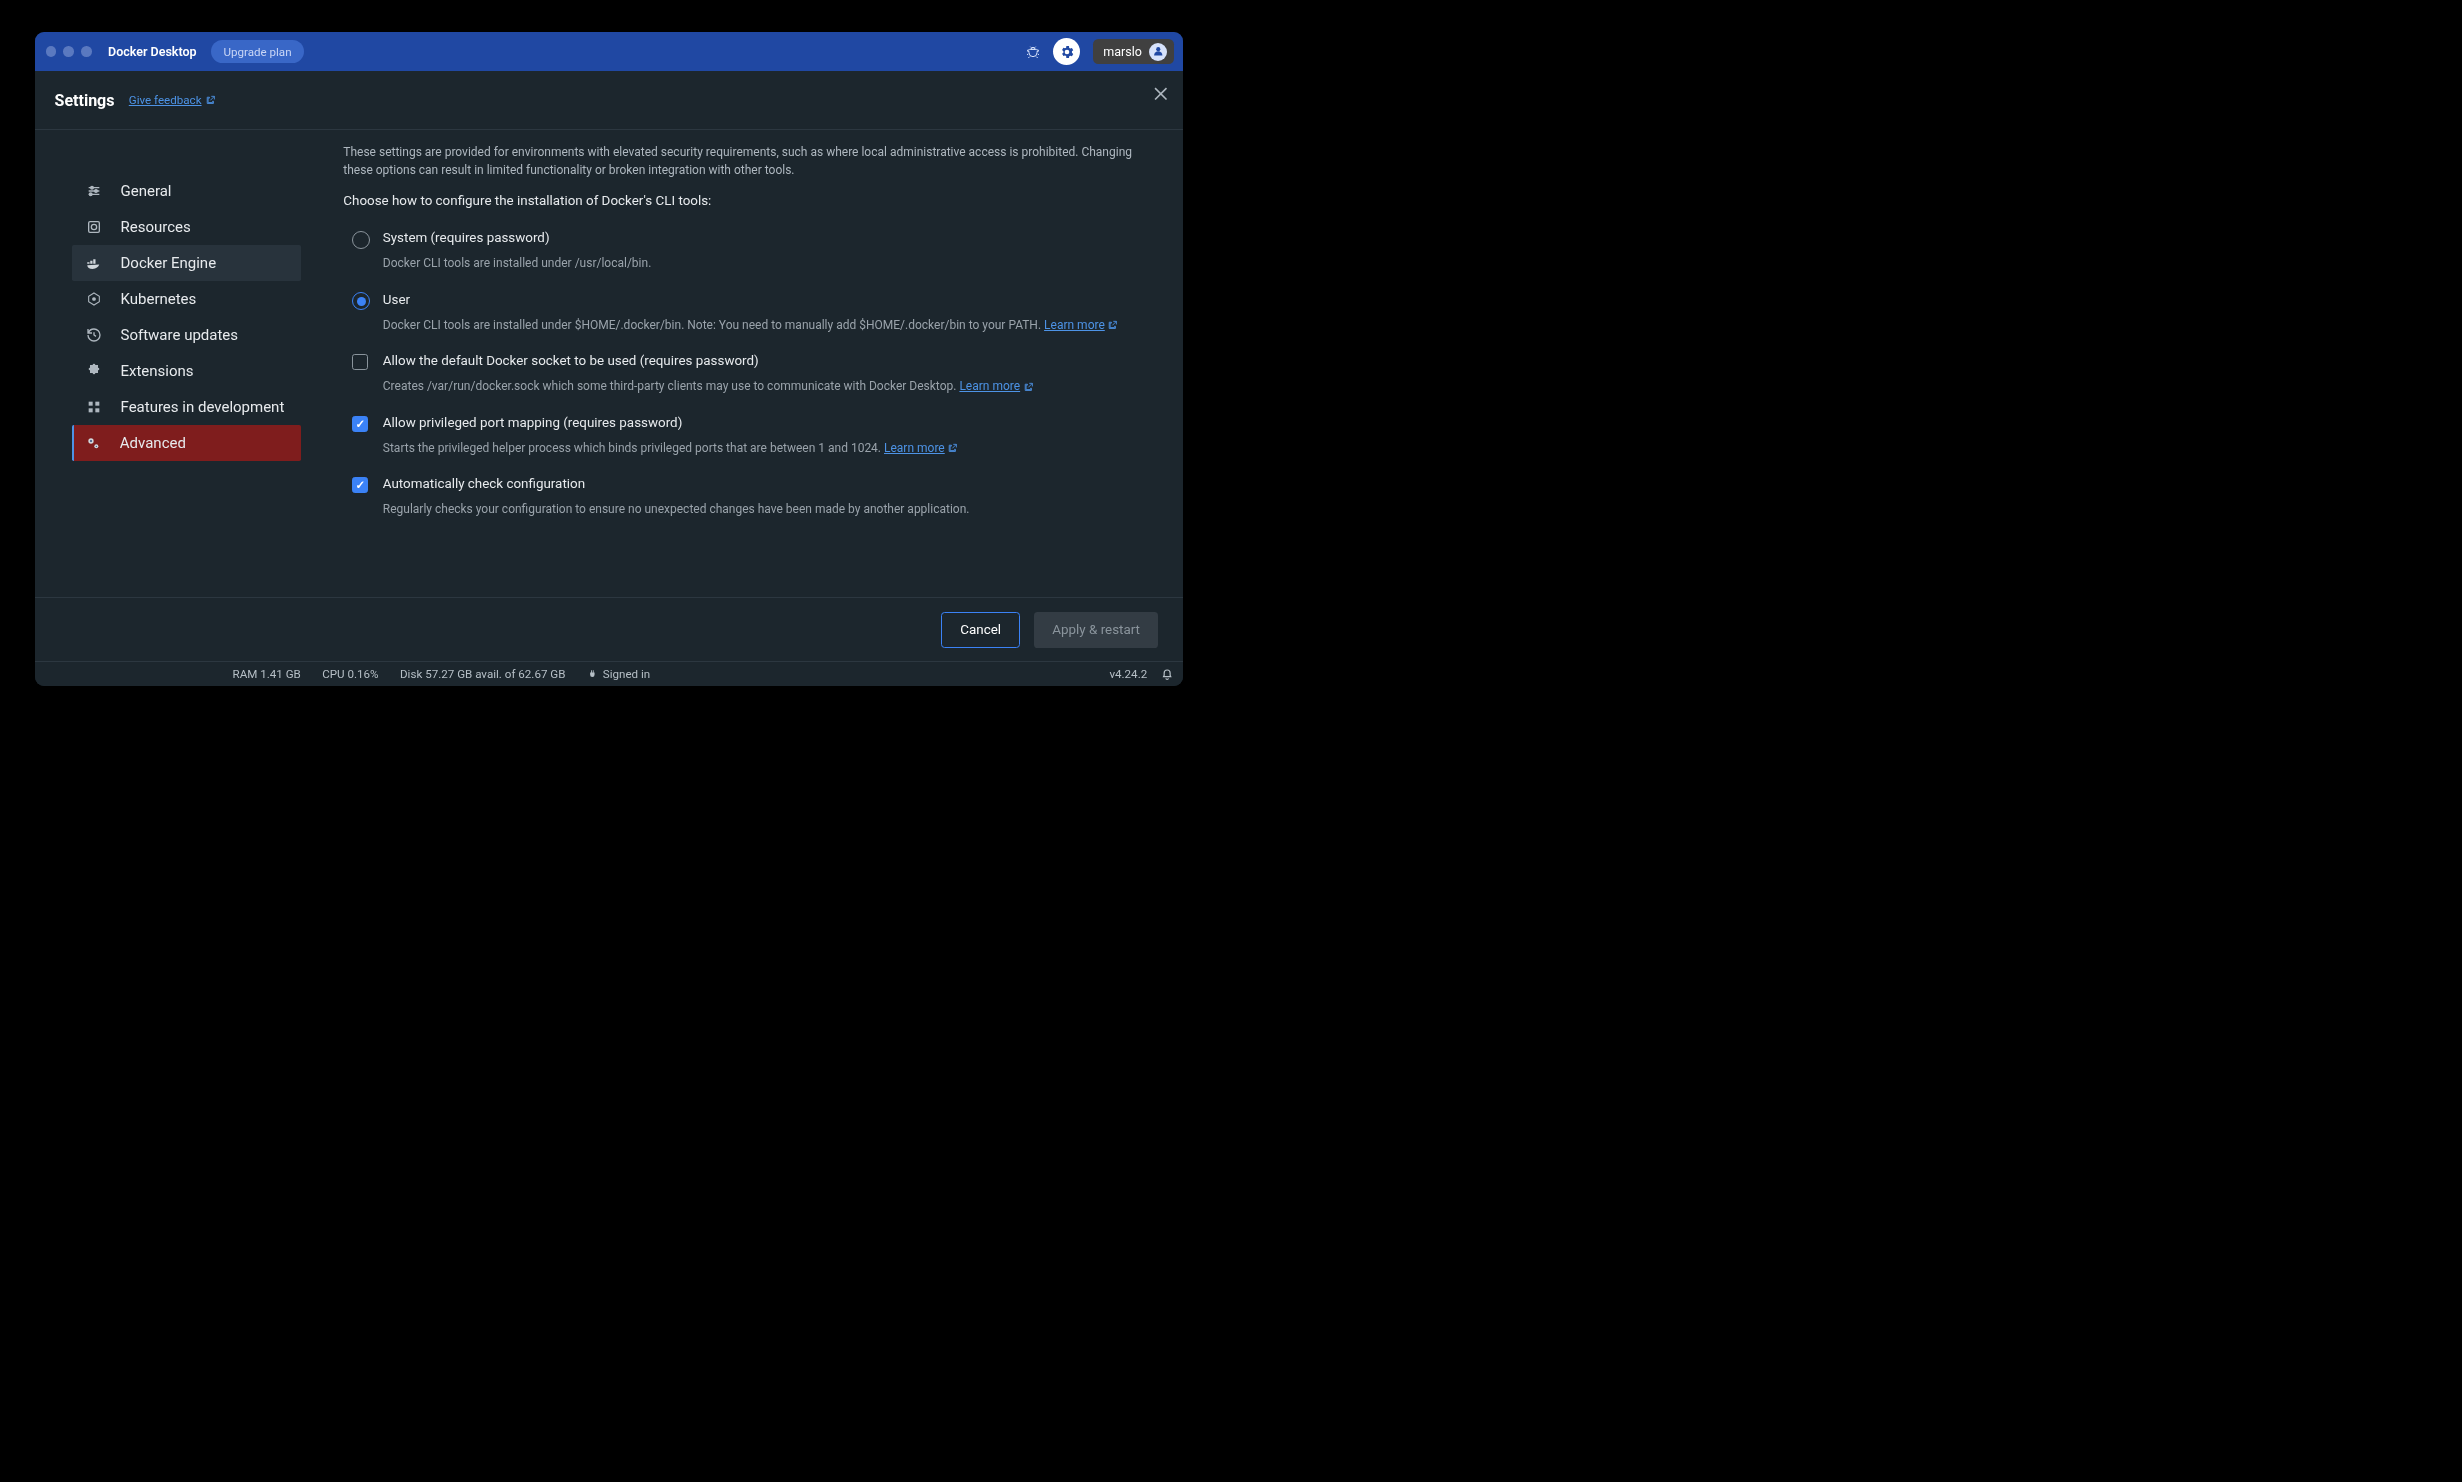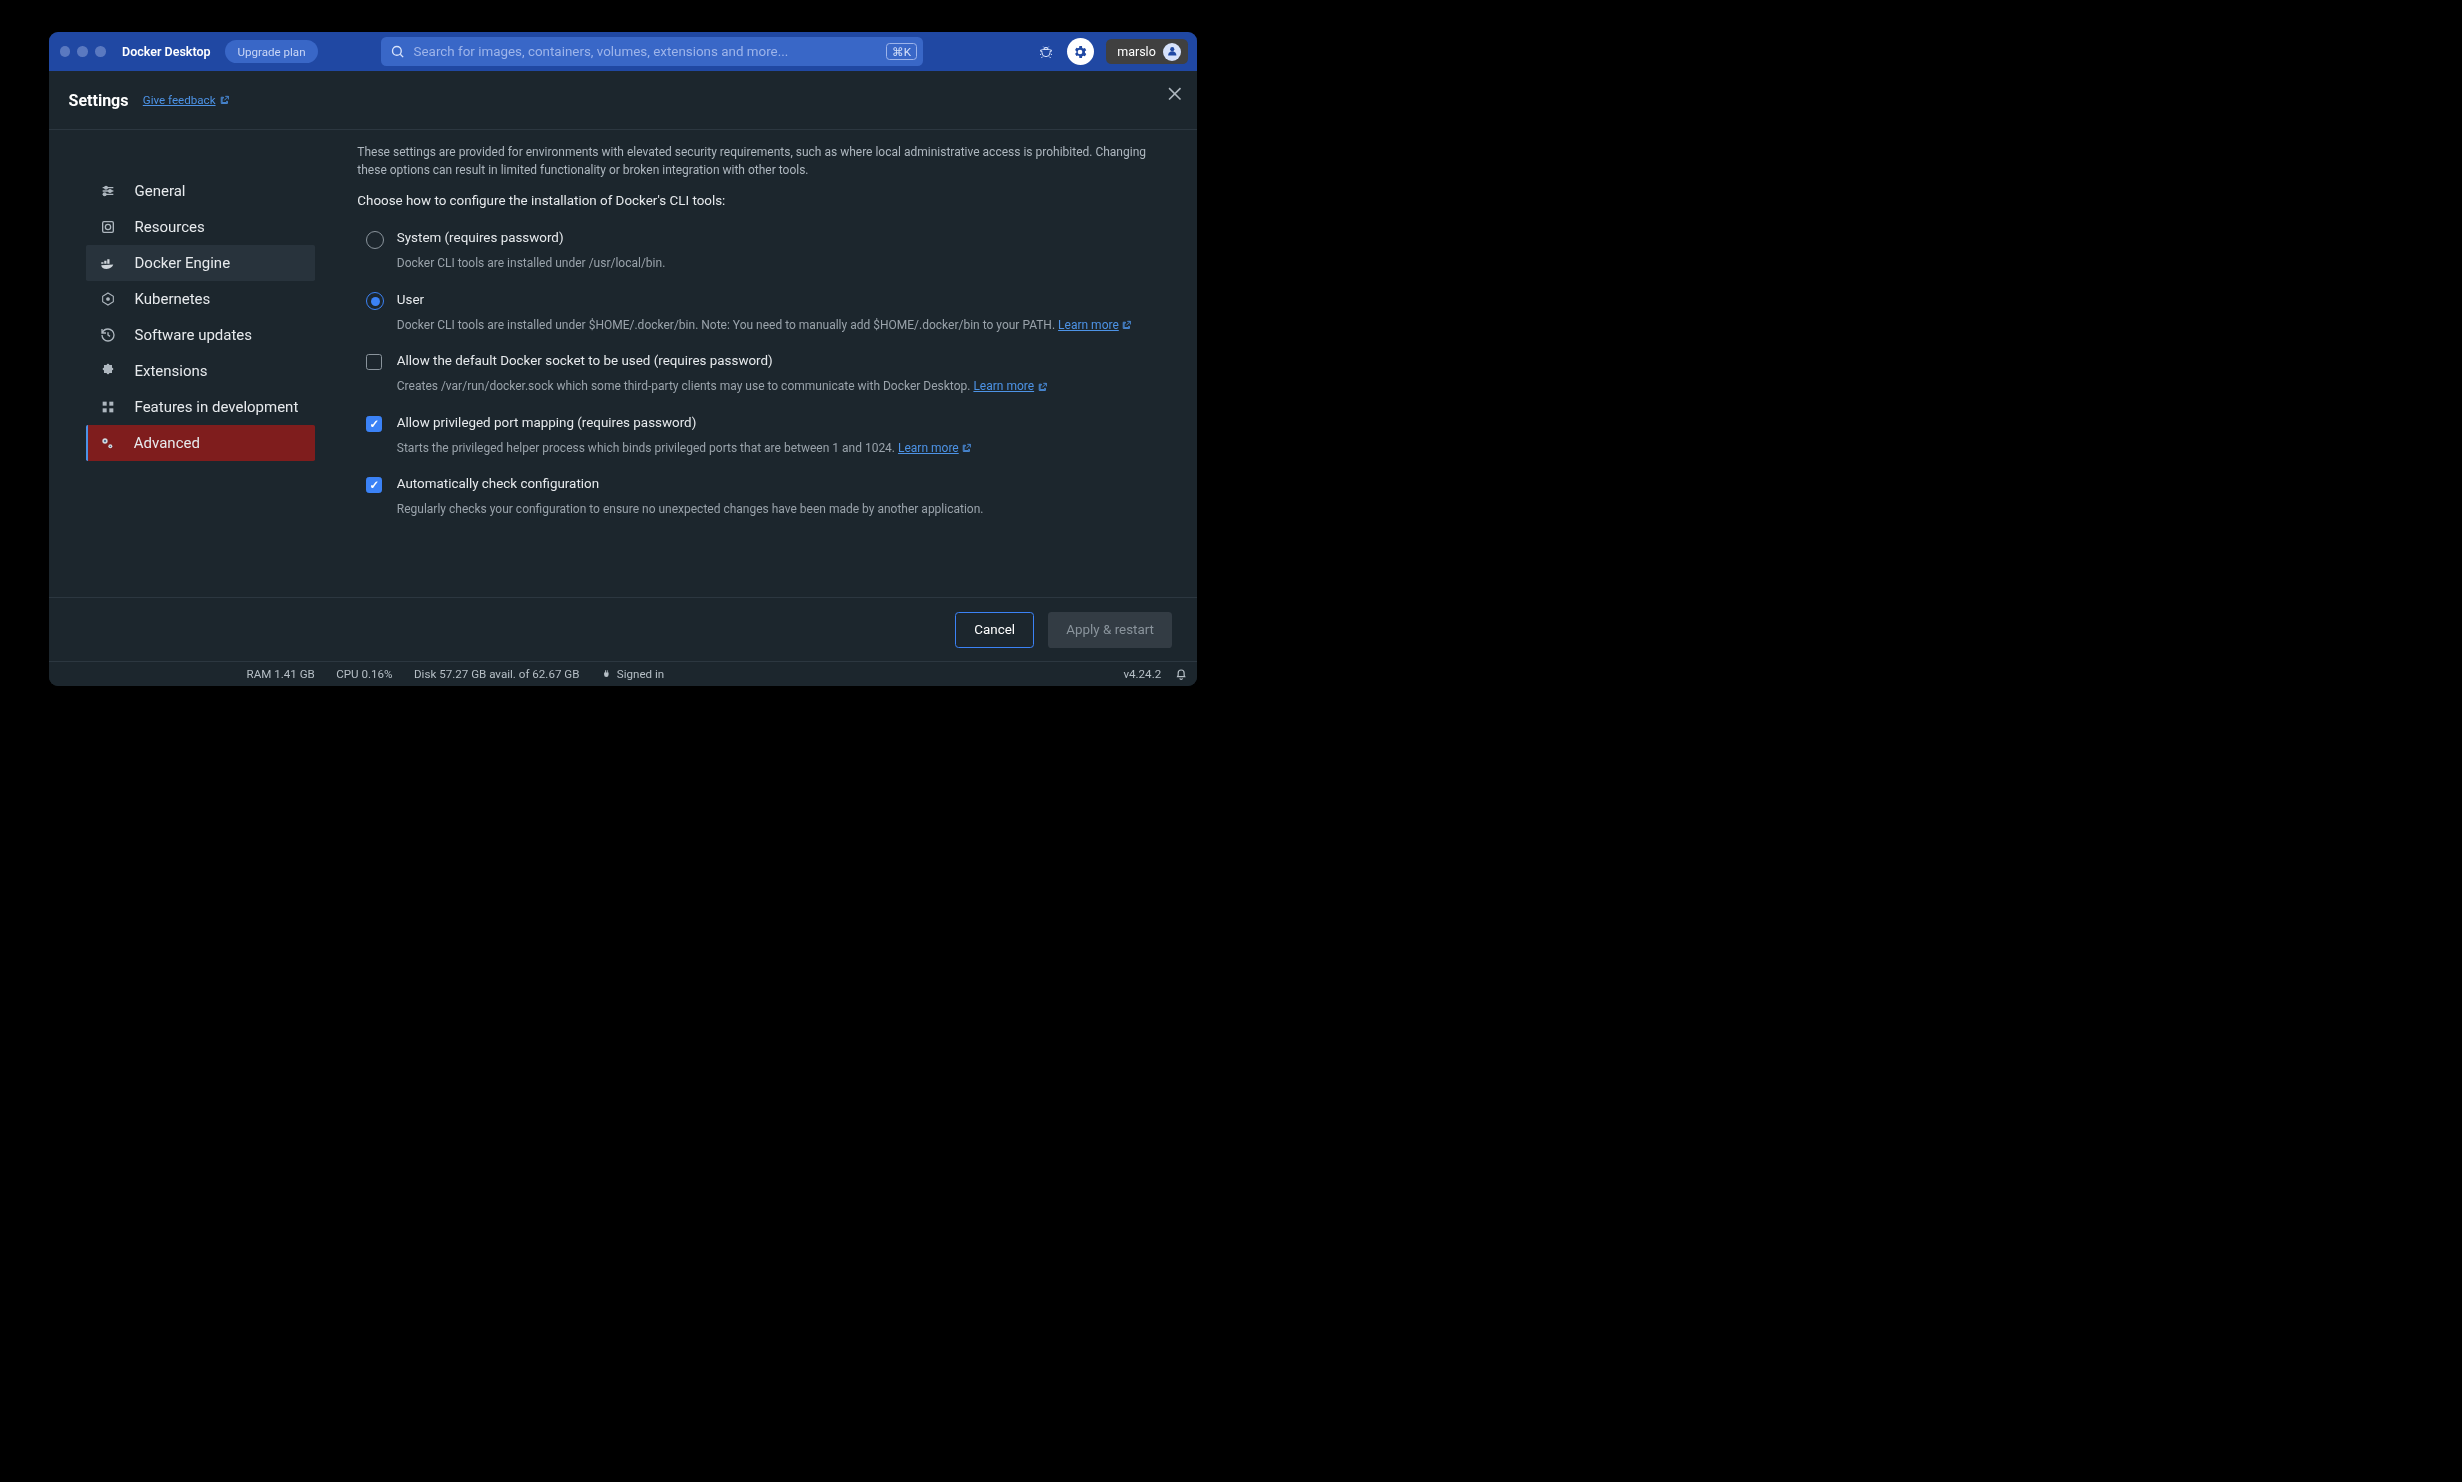--- a/index.html
+++ b/index.html
@@ -1,19 +1,19 @@
 <!DOCTYPE html>
 <html style="font-size:14.3px"><head>
 <meta charset="utf-8">
 <style>
   * { box-sizing: border-box; margin: 0; padding: 0; }
   html, body { width: 100%; height: 100%; background: #000; font-family: -apple-system, BlinkMacSystemFont, "Segoe UI", Roboto, Helvetica, Arial, sans-serif; }
   .window {
     position: absolute;
-    left: 49px; top: 32px; width: 1148px; height: 654px;
+    left: 35px; top: 32px; width: 1148px; height: 654px;
     background: #1c262d;
     border-radius: 9px;
     overflow: hidden;
     display: flex;
     flex-direction: column;
   }
   
   .titlebar {
     height: 39px;
     background: #2048a3;
@@ -114,30 +114,20 @@
 
   <div class="titlebar">
     <div class="traffic">
       <div class="dot"></div>
       <div class="dot"></div>
       <div class="dot"></div>
     </div>
     <div class="app-title">Docker Desktop</div>
     <div class="upgrade-pill">Upgrade plan</div>
 
-    <div class="searchbar">
-      <span class="mag">
-        <svg width="15" height="15" viewBox="0 0 24 24" fill="none" stroke="currentColor" stroke-width="2.2">
-            <circle cx="11" cy="11" r="7"></circle>
-            <line x1="21" y1="21" x2="16.5" y2="16.5"></line>
-          </svg>
-      </span>
-      <span class="ph">Search for images, containers, volumes, extensions and more...</span>
-      <span class="kbd">⌘K</span>
-    </div>
 
     <div class="title-right">
       <span class="bug-icon">
         <svg width="16" height="16" viewBox="0 0 24 24" fill="currentColor">
             <path d="M12 5a3 3 0 013 3H9a3 3 0 013-3zm6 6v2a6 6 0 01-12 0v-2H4v-2h2.3A6 6 0 017 8h10a6 6 0 01.7 1H20v2h-2zM8 4l1.5 1.5M16 4l-1.5 1.5M5 15l-2 1M19 15l2 1M7 19l-2 2M17 19l2 2" stroke="currentColor" stroke-width="1.5" fill="none"></path>
           </svg>
       </span>
       <span class="gear-circle">
         <svg width="16" height="16" viewBox="0 0 24 24" fill="currentColor">
             <path d="M19.4 13a7.8 7.8 0 000-2l2-1.6-2-3.4-2.4.9a7.6 7.6 0 00-1.7-1L15 3h-4l-.3 2.5a7.6 7.6 0 00-1.7 1l-2.4-.9-2 3.4L6.6 11a7.8 7.8 0 000 2l-2 1.6 2 3.4 2.4-.9a7.6 7.6 0 001.7 1L11 21h4l.3-2.5a7.6 7.6 0 001.7-1l2.4.9 2-3.4zM12 15.5A3.5 3.5 0 1115.5 12 3.5 3.5 0 0112 15.5z"></path>

